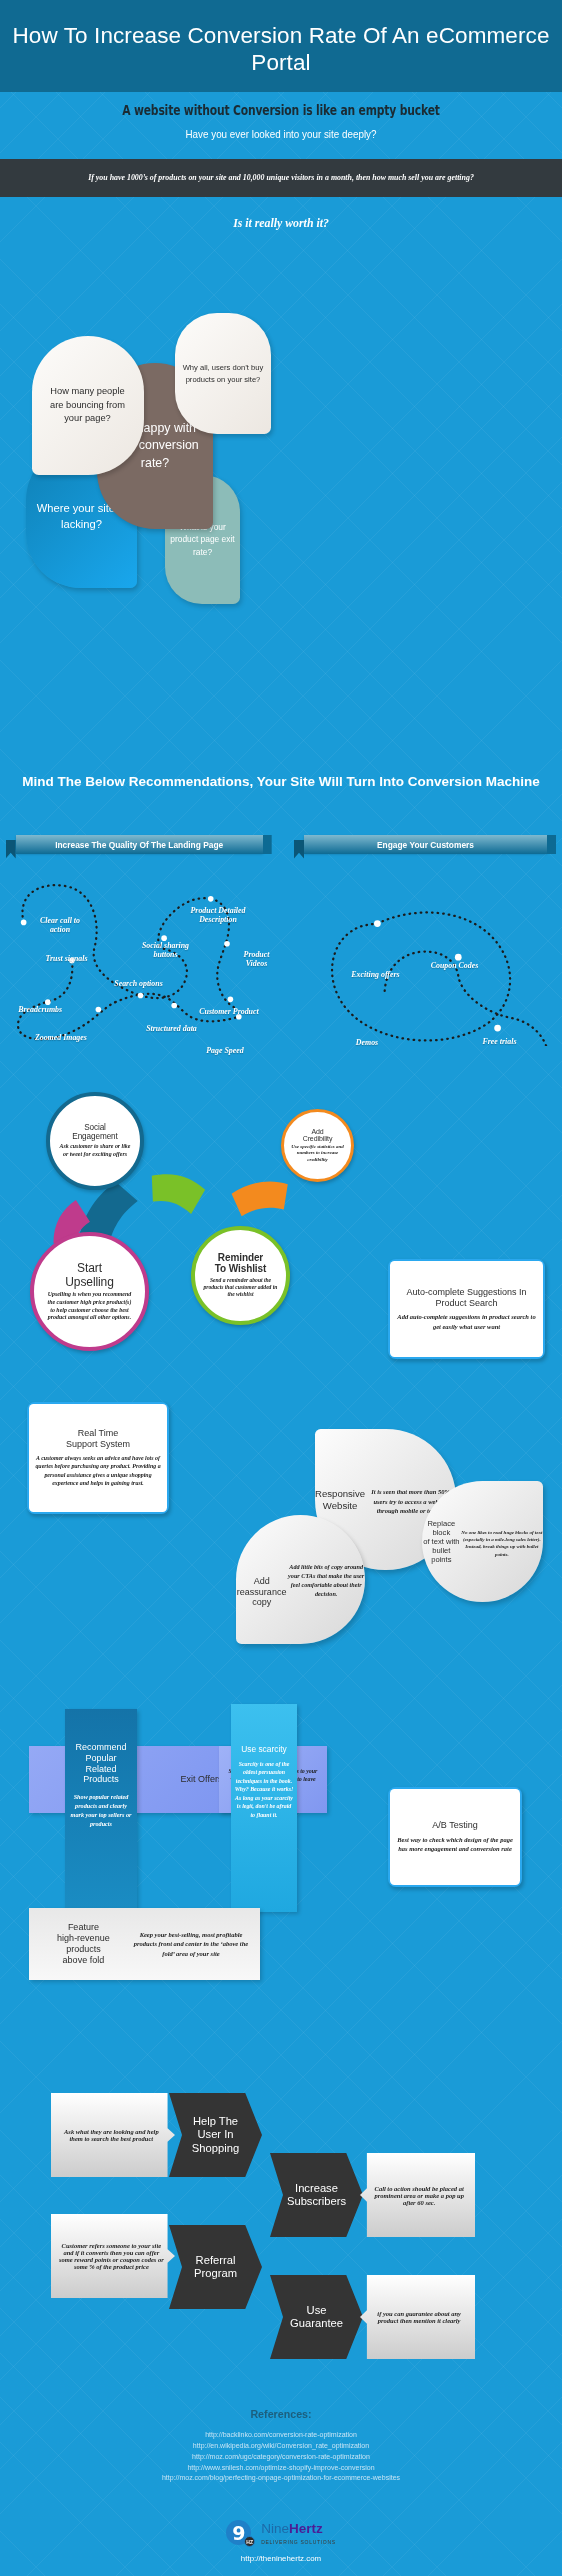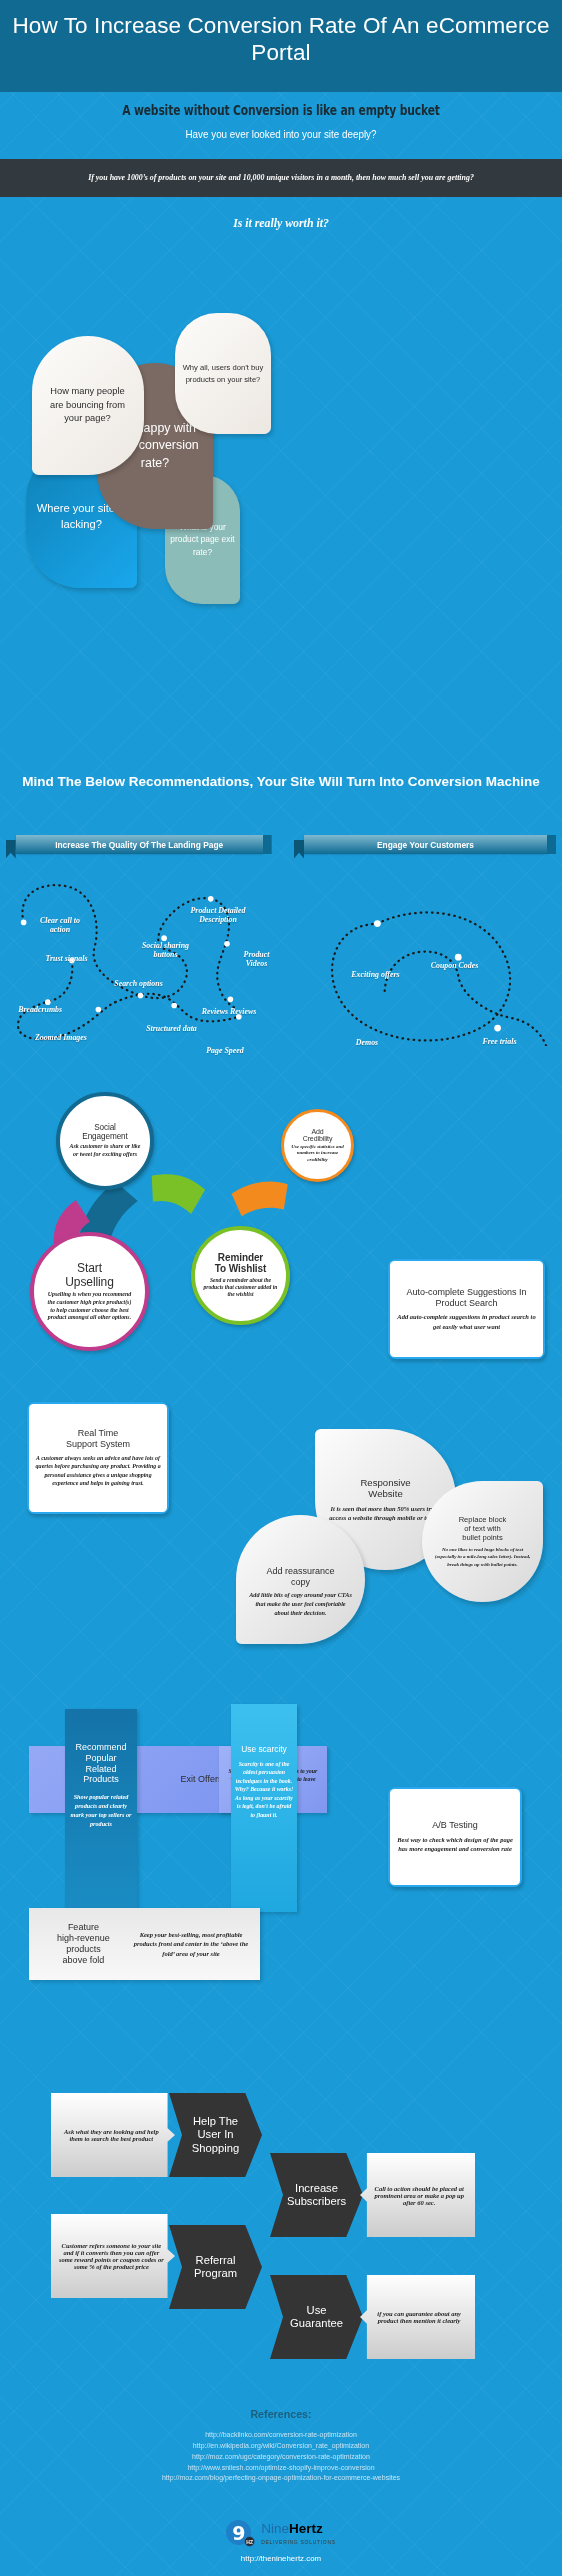--- a/index.html
+++ b/index.html
@@ -13,21 +13,21 @@
     position: absolute; inset: 0;
     background-image:
       repeating-linear-gradient(45deg, rgba(255,255,255,.055) 0 0.6px, transparent 0.6px 31.5px),
       repeating-linear-gradient(-45deg, rgba(255,255,255,.055) 0 0.6px, transparent 0.6px 31.5px);
     pointer-events: none;
   }
   
   .header { position:absolute; left:0; top:0; width:562px; height:92px; background:#106a92; }
   .header h1 {
     position:relative; color:#fff; text-align:center; font-size:22.5px; line-height:1.18;
-    font-weight:400; padding-top:13px; letter-spacing:0.1px;
+    font-weight:400; padding-top:23px; letter-spacing:0.1px;
   }
   .tagline {
     position:absolute; left:0; top:101px; width:562px; text-align:center;
     color:#1b2b33; font-size:14.6px; font-weight:bold; letter-spacing:-0.2px;
     font-family:"DejaVu Sans Condensed","Liberation Sans",sans-serif; transform:scaleX(.82); 
   }
   .subline {
     position:absolute; left:0; top:128px; width:562px; text-align:center;
     color:#ffffff; font-size:11.2px; font-weight:400; transform:scaleX(.88);
   }
@@ -130,21 +130,21 @@
     text-align:center; padding:4.5px 5.6px;
   }
   .rcard .t { color:#2e2e2e; font-size:8.4px; line-height:1.22; }
   .rcard .d {
     color:#222; font-family:"Liberation Serif",serif; font-style:italic; font-weight:bold;
     font-size:6.5px; line-height:1.45; margin-top:3.9px;
   }
   
   .tear {
     position:absolute; background:linear-gradient(135deg,#fdfdfd,#d8d8d8);
-    display:flex; flex-direction:column; align-items:center; justify-content:center;
+    display:flex; flex-direction:row; align-items:center; justify-content:center;
     text-align:center; box-shadow:2.2px 3.4px 5.6px rgba(0,0,0,.2);
   }
   .tear .t { color:#2e2e2e; line-height:1.2; }
   .tear .d {
     color:#1d1d1d; font-family:"Liberation Serif",serif; font-style:italic; font-weight:bold;
     line-height:1.45; margin-top:3.9px;
   }
   
   .orect { position:absolute; box-shadow:1.7px 2.2px 3.9px rgba(0,0,0,.18); }
   .orect .t { font-weight:400; line-height:1.2; }
@@ -183,21 +183,21 @@
     font-family:"DejaVu Sans",sans-serif;
   }
   .logo .mark .hz {
     position:absolute; right:0; bottom:-1.1px; width:11.2px; height:11.2px; border-radius:50%;
     background:#2b2b2b; color:#fff; font-size:5px; font-weight:bold;
     display:flex; align-items:center; justify-content:center; border:1.1px solid #1f80c8;
   }
   .logo .wordmark { display:inline-block; vertical-align:middle; margin-left:3.4px; text-align:left; }
   .logo .wordmark .w1 { font-size:13.5px; }
   .logo .wordmark .w1 .nine9 { color:#1c6aa8; }
-  .logo .wordmark .w1 .hertz { color:#000000; font-weight:bold; }
+  .logo .wordmark .w1 .hertz { color:#4c1d95; font-weight:bold; }
   .logo .wordmark .w2 { font-size:5px; color:#3a3a3a; letter-spacing:0.7px; }
   .siteurl {
     position:absolute; left:0; top:2554px; width:562px; text-align:center;
     color:#fff; font-size:7.9px;
   }
 </style>
 </head>
 <body>
 
 <div class="bgpat"></div>
@@ -263,21 +263,21 @@
   <div class="dotlabel" style="left:21.4px; top:179px; width:79px;">Zoomed Images</div>
   <div class="dotlabel" style="left:129px; top:87px; width:73px;">Social sharing
 buttons</div>
   <div class="dotlabel" style="left:102px; top:125px; width:73px;">Search options</div>
   <div class="dotlabel" style="left:135px; top:170px; width:73px;">Structured data</div>
   <div class="dotlabel" style="left:194px; top:192px; width:62px;">Page Speed</div>
   <div class="dotlabel" style="left:173px; top:52px; width:90px;">Product Detailed
 Description</div>
   <div class="dotlabel" style="left:232px; top:96px; width:49px;">Product
 Videos</div>
-  <div class="dotlabel" style="left:181px; top:153px; width:96px;">Reviews Reviews</div>
+  <div class="dotlabel" style="left:181px; top:153px; width:96px;">Customer Product</div>
 </div>
 
 <div class="ribbon" style="left:304px; top:835px; width:243px;">
   <span>Engage Your Customers</span>
 </div>
 <div class="dotpanel" style="left:292px; top:855px; width:264px; height:191px;">
   <svg width="264" height="191" viewBox="0 0 470 340">
     <g fill="none" stroke="#1b1b1b" stroke-width="4" stroke-linecap="round" stroke-dasharray="1 9">
       <path d="M152,122 C215,92 300,95 350,140 C405,190 400,270 340,305 C278,342 180,338 120,295 C60,252 58,175 100,140 C118,125 135,124 152,122"></path>
       <path d="M165,242 C168,200 195,175 232,172 C270,170 292,190 296,215 C300,245 340,280 390,290 C425,297 448,320 455,348"></path>
@@ -293,21 +293,21 @@
   <div class="dotlabel" style="left:174px; top:183px; width:67px;">Free trials</div>
 </div>
 
 <svg class="connector" style="left:0; top:1069px; width:562px; height:236px;" width="562" height="236" viewBox="0 0 1000 420">
   <path d="M138,310 C150,250 175,225 205,200 L245,235 C215,258 200,282 190,325 Z" fill="#13698f"></path>
   <path d="M270,190 C310,182 340,192 365,215 L340,258 C318,238 298,232 272,236 Z" fill="#7ac128"></path>
   <path d="M412,222 C445,200 480,195 512,205 L505,250 C478,243 452,248 430,262 Z" fill="#f38a1e"></path>
   <path d="M95,310 C95,275 110,250 135,233 L160,272 C142,284 133,298 132,318 Z" fill="#bf3b8c"></path>
 </svg>
 
-<div class="netcircle" style="left:56px; top:1092px; width:98px; height:98px; border:4.5px solid #13698f;">
+<div class="netcircle" style="left:46px; top:1092px; width:98px; height:98px; border:4.5px solid #13698f;">
   <div class="t" style="font-size:8.2px; white-space:pre-line;">Social
 Engagement</div>
   <div class="d" style="font-size:5.9px; width:80%;">Ask customer to share or like or tweet for exciting offers</div>
 </div>
 
 <div class="netcircle" style="left:281px; top:1109px; width:73px; height:73px; border:3.9px solid #f38a1e;">
   <div class="t" style="font-size:7px; white-space:pre-line;">Add
 Credibility</div>
   <div class="d" style="font-size:5px; width:82%;">Use specific statistics and numbers to increase credibility</div>
 </div>

